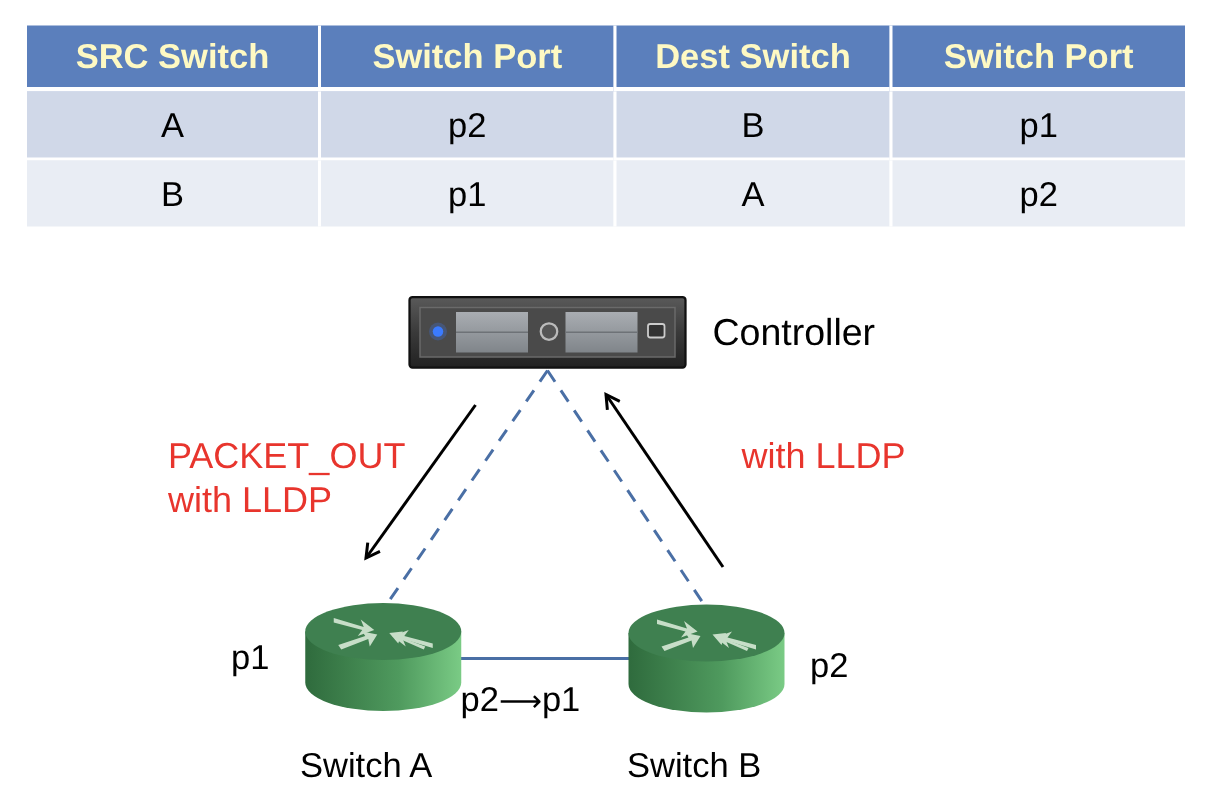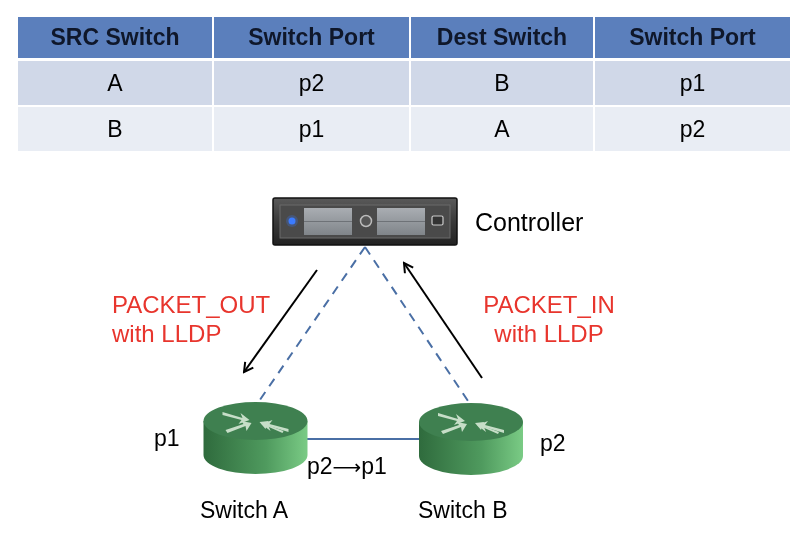--- a/index.html
+++ b/index.html
@@ -1,20 +1,20 @@
 <!DOCTYPE html>
 <html><head>
 <meta charset="utf-8">
 <style>
   html, body { margin: 0; padding: 0; background: #ffffff; }
   body { width: 806px; height: 534px; position: relative; overflow: hidden;
          font-family: "Liberation Sans", sans-serif; }
   #tbl { position: absolute; left: 18px; top: 17px; width: 772px; border-collapse: separate; border-spacing: 0; }
   #tbl td, #tbl th { padding: 0; text-align: center; vertical-align: middle; }
-  #tbl th { background: #5b7fbc; color: #0f172a; font-weight: bold; font-size: 23px; height: 41px;
+  #tbl th { background: #5b7fbc; color: #fef9c3; font-weight: bold; font-size: 23px; height: 41px;
             border-bottom: 3px solid #ffffff; }
   #tbl th + th { border-left: 2px solid #ffffff; }
   #tbl td { font-size: 23px; color: #000; height: 44px; }
   #tbl td + td { border-left: 2px solid #ffffff; }
   #tbl tr.r0 td { background: #d0d8e8; border-bottom: 2px solid #ffffff; }
   #tbl tr.r1 td { background: #e9edf4; }
   .col0 { width: 192px; } .col1 { width: 193px; } .col2 { width: 180px; } .col3 { width: 193px; }
   svg#diagram { position: absolute; left: 0; top: 0; }
   .lbl { position: absolute; font-size: 23px; white-space: nowrap; color: #000; }
   .red { color: #e8352d; font-size: 24px; line-height: 29px; }
@@ -116,21 +116,20 @@
 </svg>
 
 <div class="lbl" style="left:475px; top:208px; font-size:25px;">Controller</div>
 
 <div class="lbl red" style="left:112px; top:290px;">
   <div>PACKET_OUT</div>
   <div>with LLDP</div>
 </div>
 
 <div class="lbl red" style="left:474px; top:290px; text-align:center; width:150px;">
-  <div>PACKET_IN</div>
   <div>with LLDP</div>
 </div>
 
 <div class="lbl red" style="left:321px; top:375px;">
 </div>
 
 <div class="lbl" style="left:154px; top:425px;">p1</div>
 <div class="lbl" style="left:540px; top:430px;">p2</div>
 
 <div class="lbl" style="left:295px; top:453px;margin-left:12px;">

